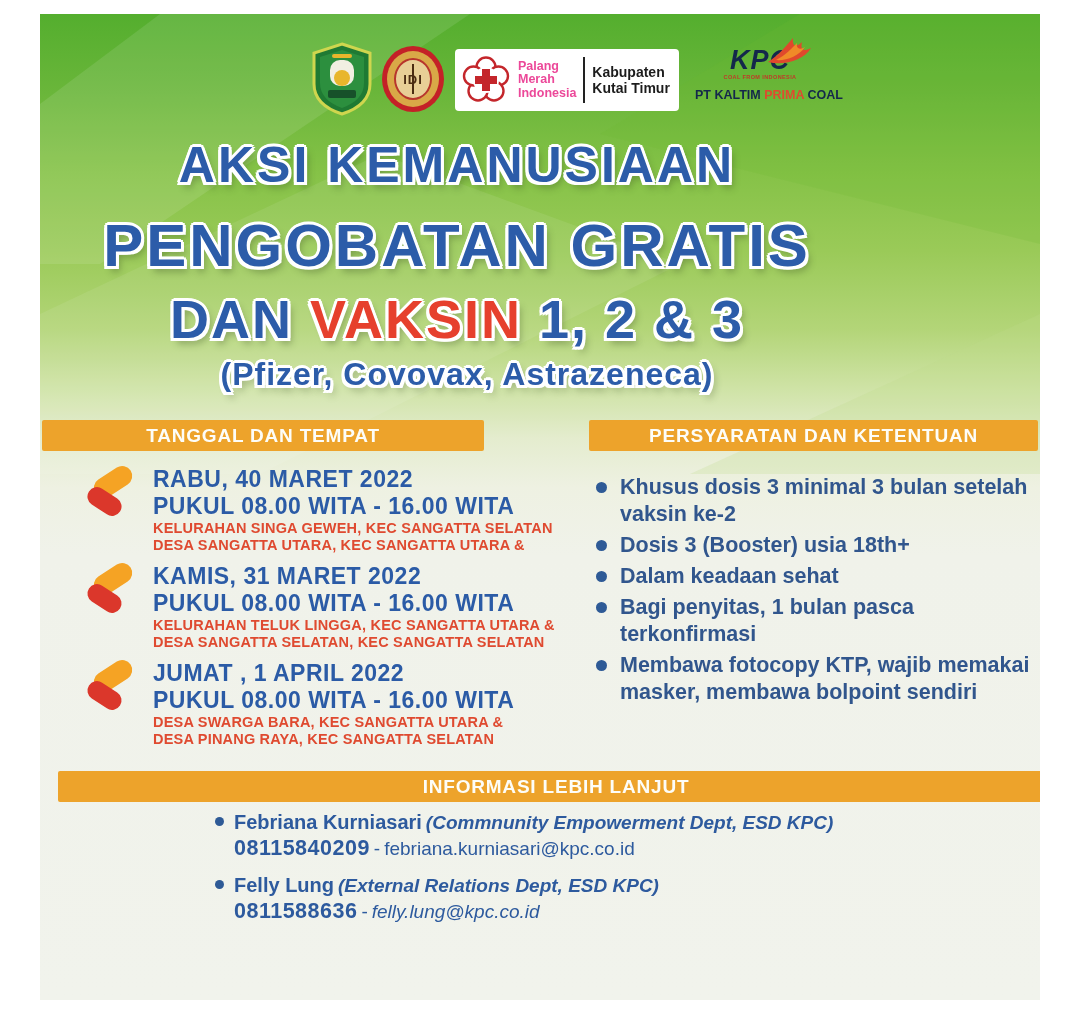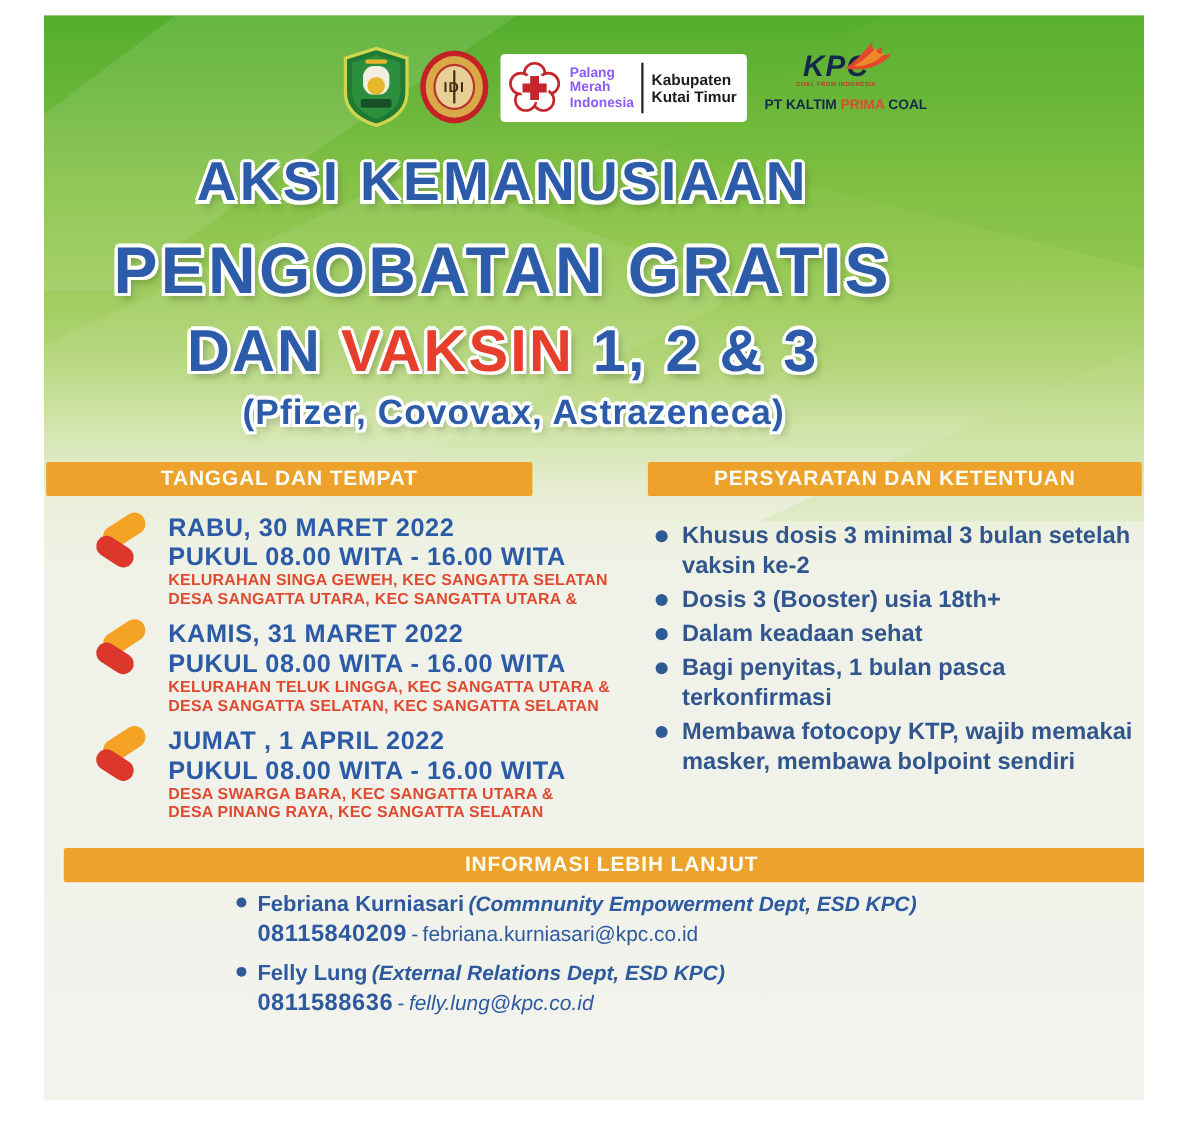--- a/index.html
+++ b/index.html
@@ -23,21 +23,21 @@
          background:#c42127; display:flex; align-items:center; justify-content:center; }
   .idi-gold { width:52px; height:56px; border-radius:50%; background:#d9a847;
               display:flex; align-items:center; justify-content:center; }
   .idi-core { width:38px; height:42px; border-radius:50%; background:#e8cf96; border:2px solid #b8352c;
               display:flex; align-items:center; justify-content:center; position:relative; }
   .idi-core span { font-size:13px; font-weight:bold; color:#4a2c12; letter-spacing:1px; }
   .idi-staff { position:absolute; left:50%; top:4px; bottom:4px; width:2px; background:#4a2c12; transform:translateX(-50%); }
 
   .pmi-box { position:absolute; left:415px; top:35px; width:224px; height:62px; background:#fff;
              border-radius:4px; display:flex; align-items:center; padding:4px 8px 4px 6px; gap:7px; }
-  .pmi-name { font-size:12.5px; font-weight:bold; color:#8b5cf6; line-height:13.5px; }
+  .pmi-name { font-size:12.5px; font-weight:bold; color:#ec4899; line-height:13.5px; }
   .pmi-divider { width:2px; height:46px; background:#222; }
   .pmi-region { font-size:14px; font-weight:bold; color:#1c1c1c; line-height:16px; }
 
   .kpc { position:absolute; left:655px; top:32px; width:130px; text-align:center; }
   .kpc-top { position:relative; display:inline-block; }
   .kpc-word { font-size:27px; font-weight:bold; font-style:italic; color:#14284b; letter-spacing:1px; line-height:28px; }
   .kpc-flame { position:absolute; right:-22px; top:-10px; }
   .kpc-tagline { font-size:5.5px; font-weight:bold; color:#c03a28; letter-spacing:0.4px; margin-top:0px; }
   .kpc-company { font-size:12.5px; font-weight:bold; color:#14284b; margin-top:8px; white-space:nowrap; }
   .kpc-company .mid { color:#e04a2f; }
@@ -179,21 +179,21 @@
     <div class="bar bar-requirements">PERSYARATAN DAN KETENTUAN</div>
 
     <div class="schedule">
 
       <div class="event">
         <div class="event-icon">
           <div class="pill pill-orange"></div>
           <div class="pill pill-red"></div>
         </div>
         <div>
-          <div class="event-date">RABU,  30 MARET 2022</div>
+          <div class="event-date">RABU,  40 MARET 2022</div>
           <div class="event-time">PUKUL 08.00 WITA - 16.00 WITA</div>
           <div class="event-loc">KELURAHAN SINGA GEWEH, KEC SANGATTA SELATAN</div>
           <div class="event-loc">DESA SANGATTA UTARA, KEC SANGATTA UTARA &amp;</div>
         </div>
       </div>
 
       <div class="event">
         <div class="event-icon">
           <div class="pill pill-orange"></div>
           <div class="pill pill-red"></div>

